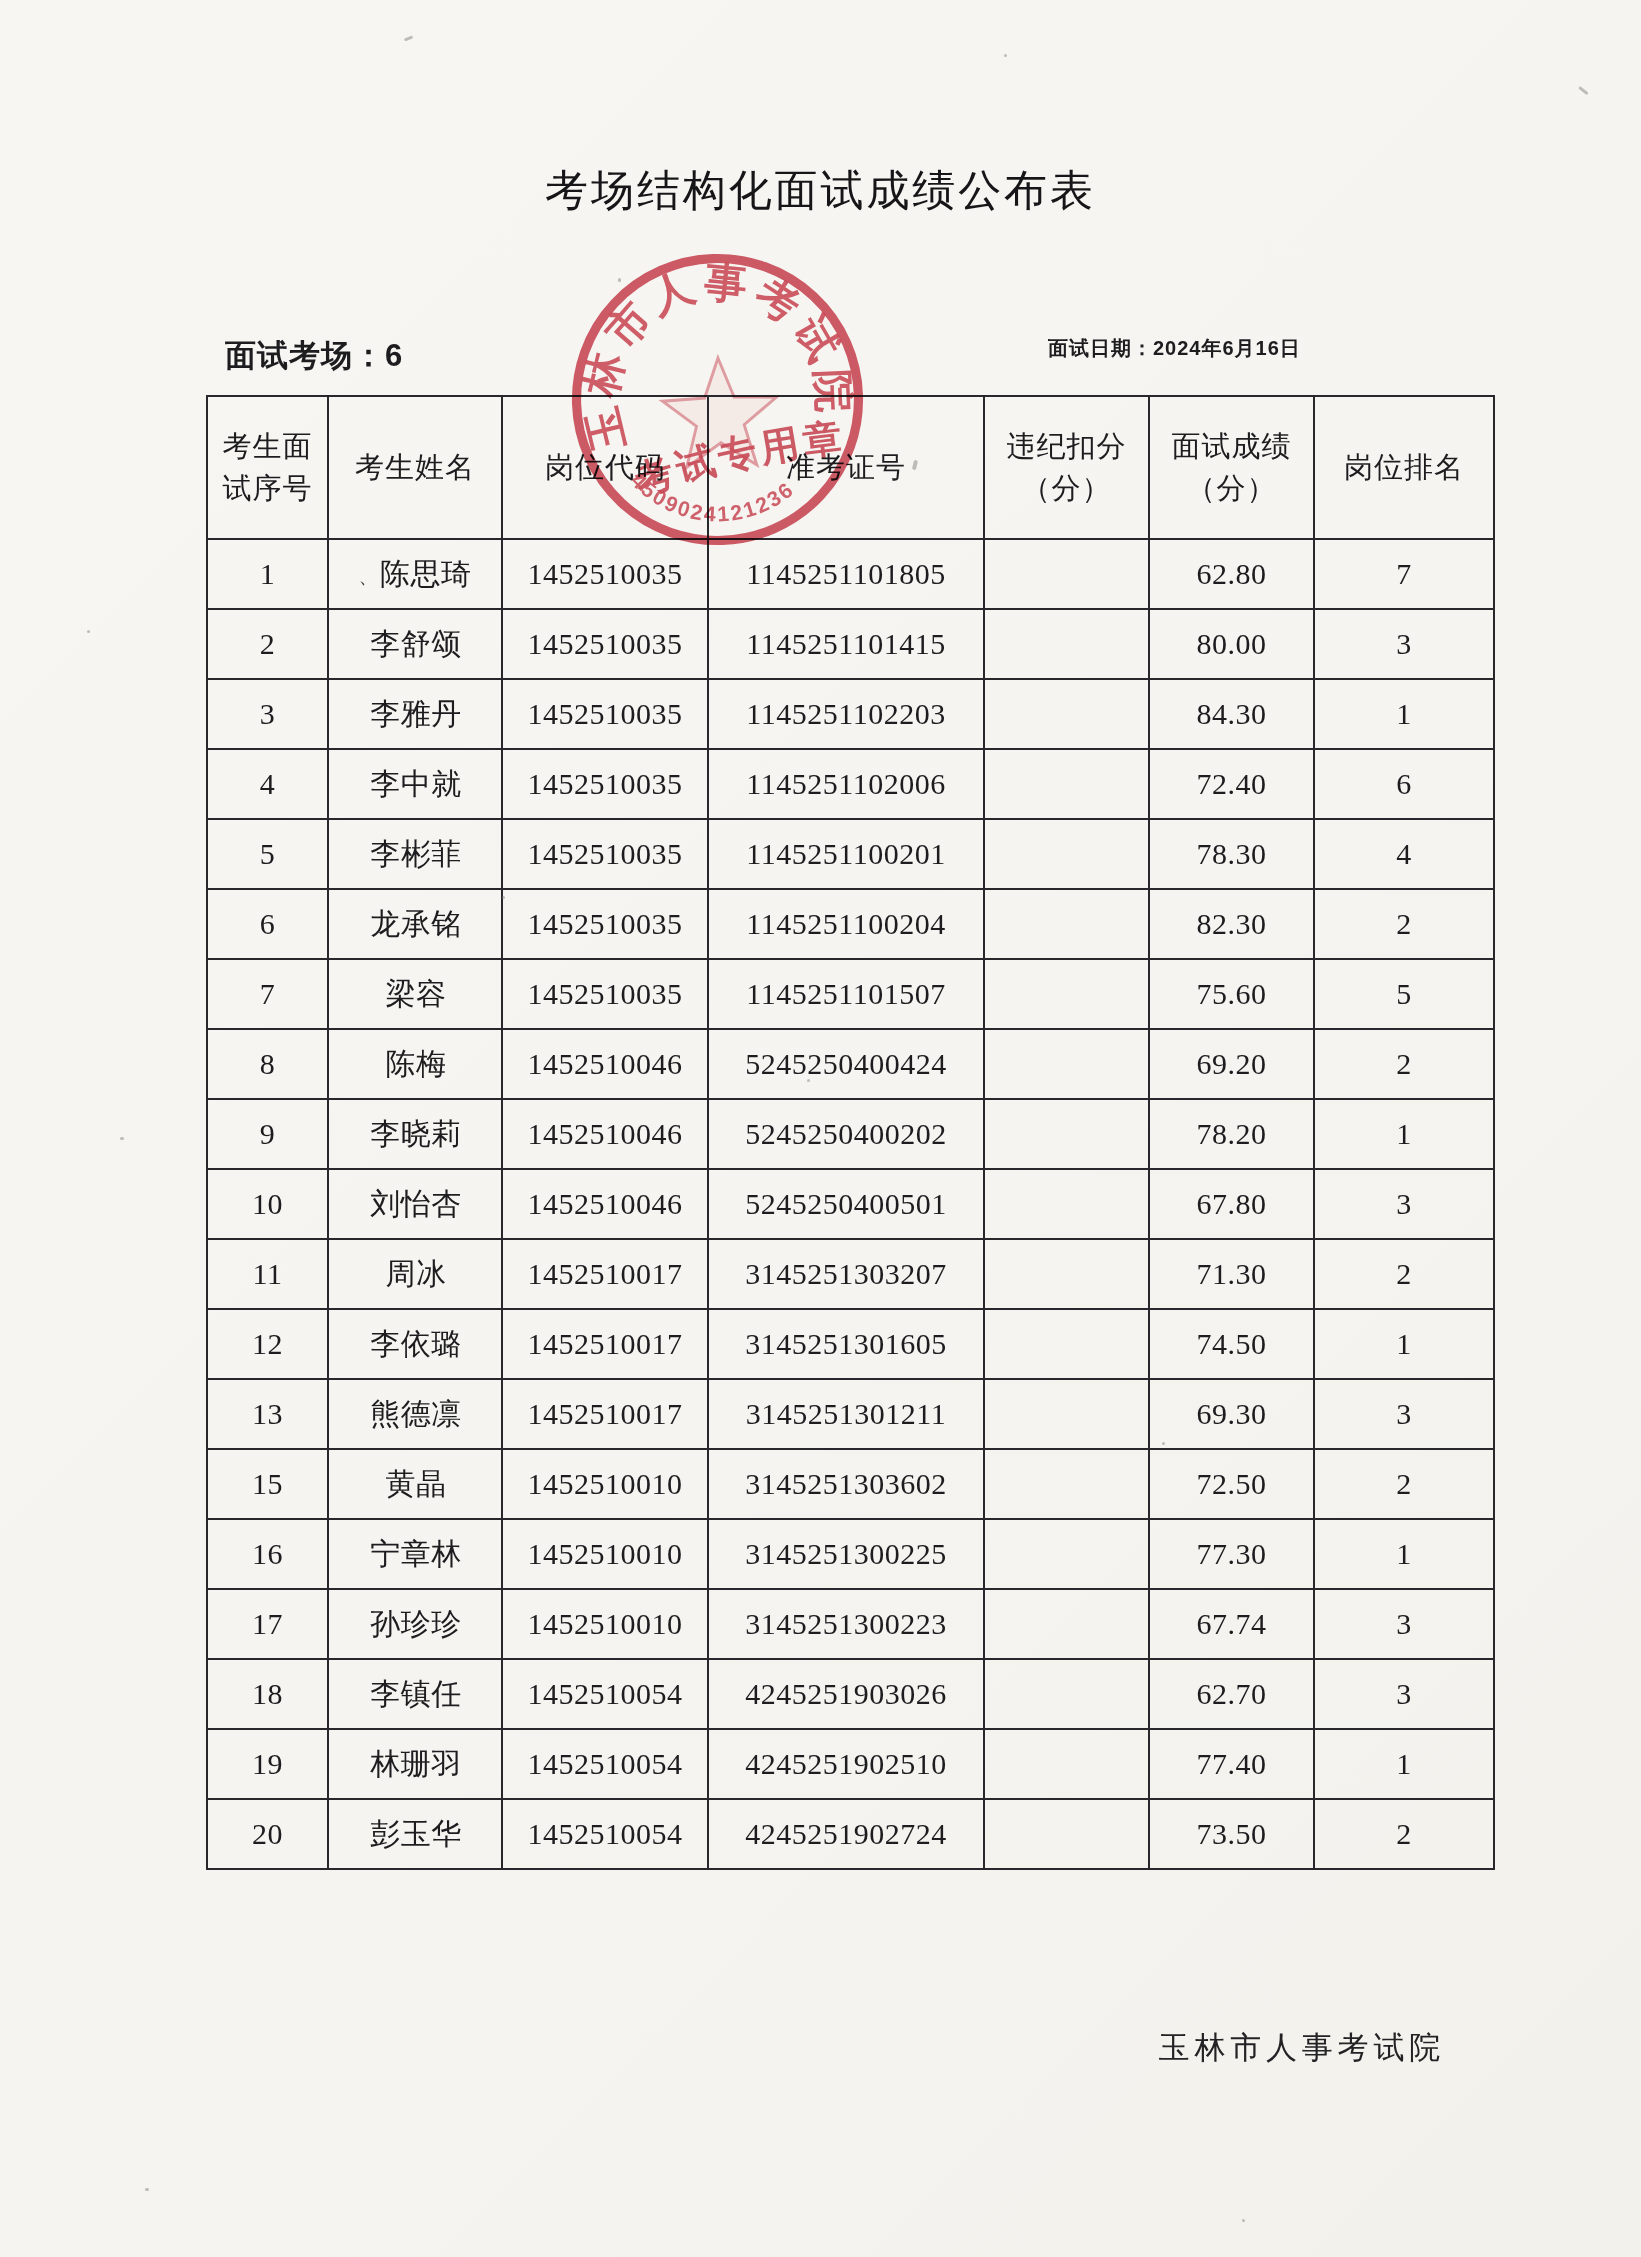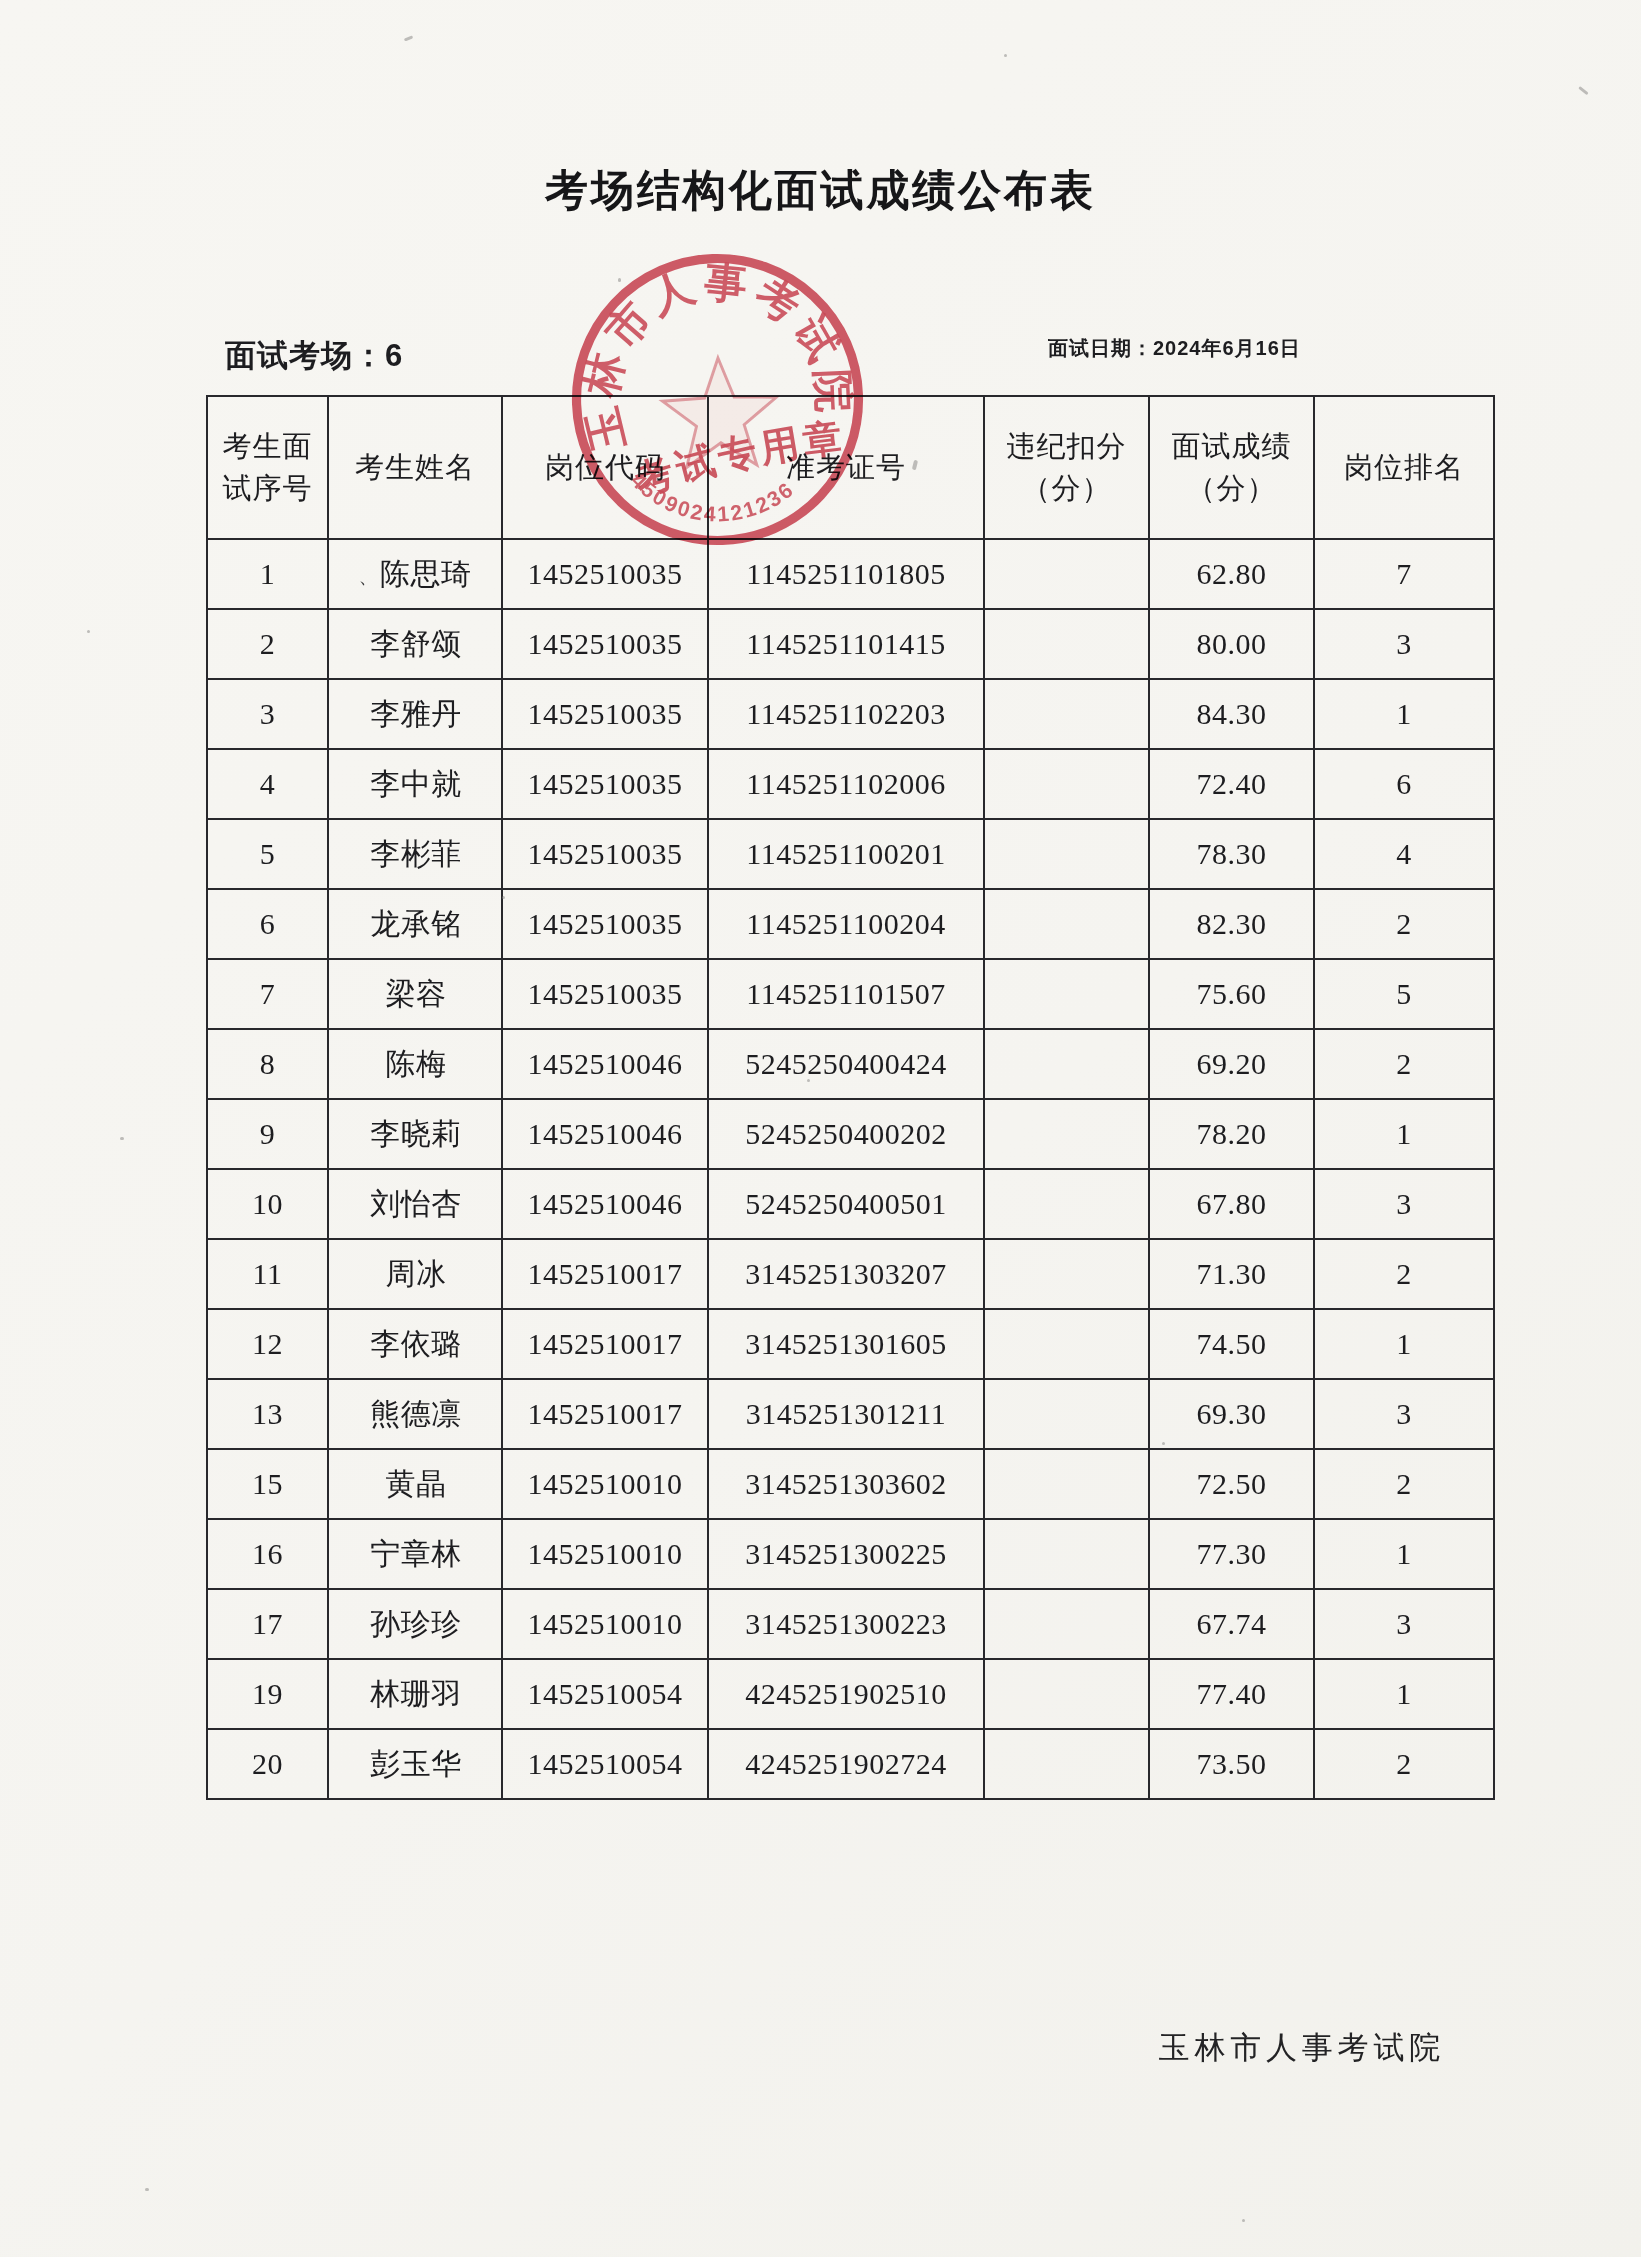--- a/index.html
+++ b/index.html
@@ -5,21 +5,21 @@
   html,body { margin:0; padding:0; background:#e8e6e2; }
   .page {
     position:relative; width:1641px; height:2257px;
     background:linear-gradient(135deg,#f7f6f2 0%,#f5f4f0 55%,#f2f1ec 100%);
     font-family:"Liberation Serif","DejaVu Serif",serif;
     color:#1d1d20; overflow:hidden;
   }
   .title {
     position:absolute; top:162px; left:0; width:1641px; text-align:center;
     font-family:"Liberation Sans","DejaVu Sans",sans-serif;
-    font-weight:700; font-size:43px; letter-spacing:2.9px; color:#161618;
+    font-weight:400; font-size:43px; letter-spacing:2.9px; color:#161618;
   }
   .meta-room {
     position:absolute; top:335px; left:225px;
     font-family:Liberation Sans, sans-serif;
     font-weight:600; font-size:31px; letter-spacing:1px;
   }
   .meta-date {
     position:absolute; top:335px; left:1020px;
     font-family:"Liberation Sans","DejaVu Sans",sans-serif;
     font-weight:600; font-size:20px; letter-spacing:1px;margin-left:28px;
@@ -257,20 +257,29 @@
     <tr>
       <td>17</td>
       <td><span class="prefix"></span><span>孙珍珍</span></td>
       <td>1452510010</td>
       <td>3145251300223</td>
       <td></td>
       <td>67.74</td>
       <td>3</td>
     </tr>
 
+    <tr>
+      <td>18</td>
+      <td><span class="prefix"></span><span>李镇任</span></td>
+      <td>1452510054</td>
+      <td>4245251903026</td>
+      <td></td>
+      <td>62.70</td>
+      <td>3</td>
+    </tr>
 
     <tr>
       <td>19</td>
       <td><span class="prefix"></span><span>林珊羽</span></td>
       <td>1452510054</td>
       <td>4245251902510</td>
       <td></td>
       <td>77.40</td>
       <td>1</td>
     </tr>

